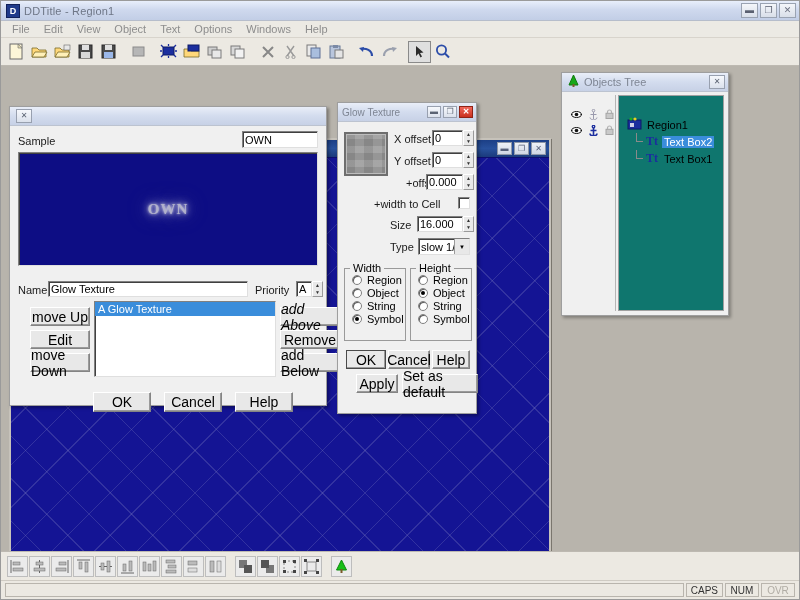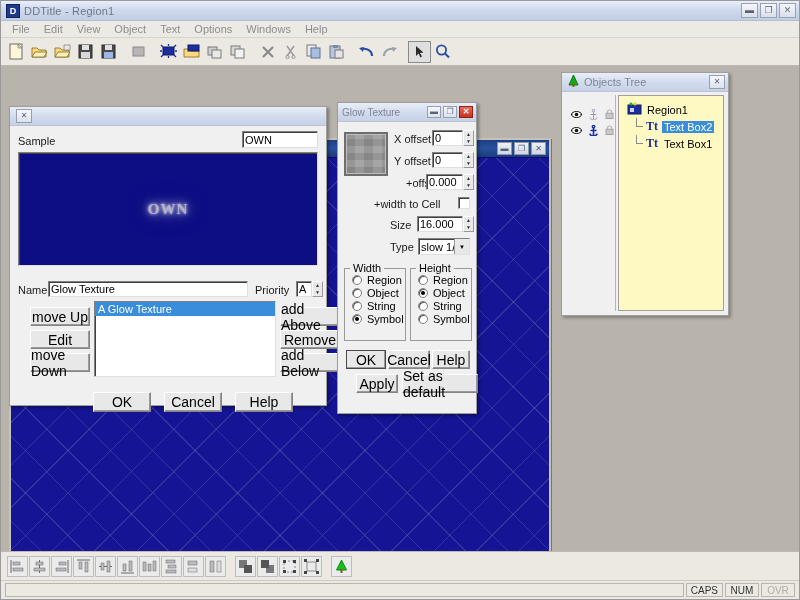--- a/index.html
+++ b/index.html
@@ -292,24 +292,24 @@
     box-shadow:2px 2px 3px rgba(0,0,0,.3);
   }
   .tree-icons-col {
     position:absolute; left:5px; top:22px; width:48px; bottom:4px;
     background:#f0f0f0;
     border-right:1px solid #b5b5b5;
   }
   .tree-icon-row { display:flex; align-items:center; gap:7px; height:16px; padding-left:4px;}
   .tree-content {
     position:absolute; left:56px; top:22px; right:4px; bottom:4px;
-    background:#fef9c3;
+    background:#0f766e;
     border:1px solid #a0a0a0;
     box-sizing:border-box;
-    padding:5px 2px;
+    padding:20px 2px;
   }
   .tnode { display:flex; align-items:center; gap:3px; height:17px; font-size:11px; }
   .tnode .lbl2 { padding:0 2px; }
   .tnode .lbl2.sel { background:#3a8ddb; color:#fff; }
   .tline { width:12px; height:17px; position:relative; }
   .tline::before {
     content:''; position:absolute; left:5px; top:0; width:1px; height:9px; background:#8a8a8a;
   }
   .tline::after {
     content:''; position:absolute; left:5px; top:8px; width:7px; height:1px; background:#8a8a8a;
@@ -541,21 +541,21 @@
             </div>
 
           <div class="btn" style="position:absolute;left:20px;top:181px;width:60px;height:19px;">move Up</div>
           <div class="btn" style="position:absolute;left:20px;top:204px;width:60px;height:19px;">Edit</div>
           <div class="btn" style="position:absolute;left:20px;top:227px;width:60px;height:19px;">move Down</div>
 
           <div class="listbox" style="position:absolute;left:84px;top:175px;width:182px;height:76px;">
             <div class="item sel">A Glow Texture</div>
           </div>
 
-          <div class="btn" style="position:absolute;left:270px;top:181px;width:60px;height:19px;">add Above</div>
+          <div class="btn" style="position:absolute;left:270px;top:181px;width:60px;height:19px;font-style:italic;">add Above</div>
           <div class="btn" style="position:absolute;left:270px;top:204px;width:60px;height:19px;">Remove</div>
           <div class="btn" style="position:absolute;left:270px;top:227px;width:60px;height:19px;">add Below</div>
 
           <div class="btn" style="position:absolute;left:83px;top:266px;width:58px;height:20px;">OK</div>
           <div class="btn" style="position:absolute;left:154px;top:266px;width:58px;height:20px;">Cancel</div>
           <div class="btn" style="position:absolute;left:225px;top:266px;width:58px;height:20px;">Help</div>
         </div>
       </div>
 
       <div class="dialog" style="left:336px; top:36px; width:140px; height:312px;">

